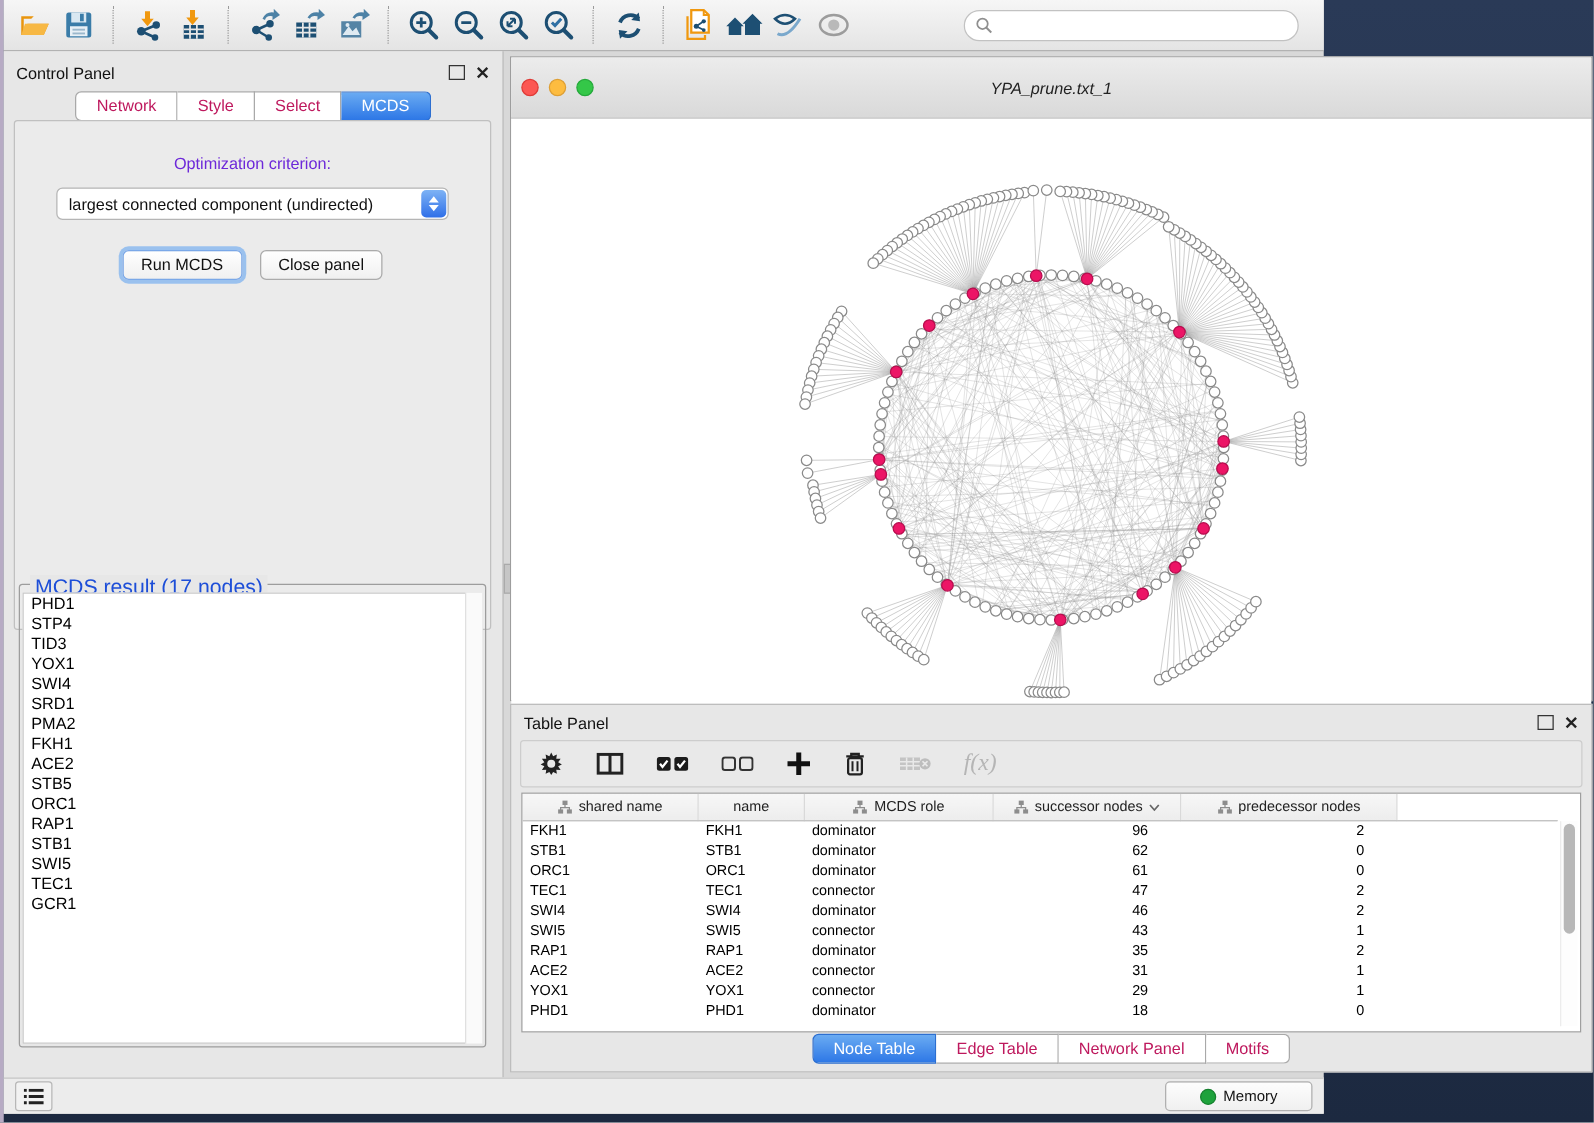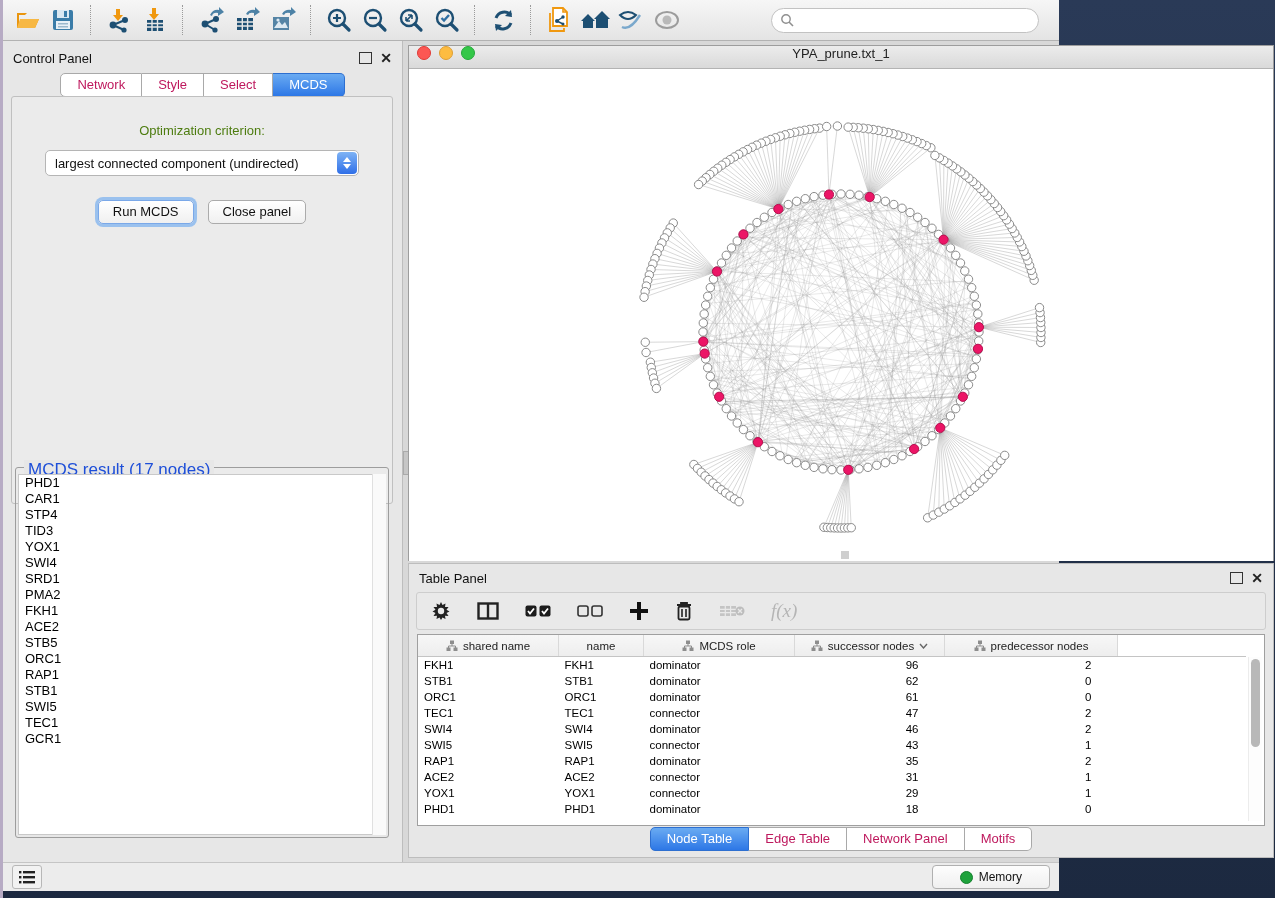--- a/index.html
+++ b/index.html
@@ -28,21 +28,21 @@
   .close-glyph{font-size:14px;font-weight:bold;color:#222;line-height:10px;}
   .cp-tabs{position:absolute;left:0;right:0;top:32px;display:flex;justify-content:center;}
   .seg{display:flex;}
   .seg .tab{height:22px;line-height:22px;padding:0 16px;font-size:13px;background:#fff;
             border:1px solid #a9a9a9;border-left:none;color:#be185d;}
   .seg .tab:first-child{border-left:1px solid #a9a9a9;border-radius:5px 0 0 5px;}
   .seg .tab:last-child{border-radius:0 5px 5px 0;}
   .seg .tab.active{background:linear-gradient(#6aabf2,#2d77e6);border-color:#2d6fd0;color:#fff;}
   .cp-pane{position:absolute;left:8px;right:9px;top:55px;height:406px;background:#ebebeb;
            border:1px solid #c0c0c0;border-radius:3px;}
-  .opt-label{text-align:center;font-size:13px;color:#4d7c0f;margin-top:26px;}
+  .opt-label{text-align:center;font-size:13px;color:#6d28d9;margin-top:26px;}
   .dropdown{margin:12px auto 0 auto;width:312px;height:24px;background:#fff;border:1px solid #b5b5b5;
             border-radius:5px;display:flex;align-items:center;position:relative;}
   .dropdown .dd-text{font-size:13px;padding-left:9px;color:#111;}
   .dd-stepper{position:absolute;right:1px;top:1px;bottom:1px;width:20px;border-radius:4px;
               background:linear-gradient(#7eb3f5,#2f6fe8);display:flex;flex-direction:column;align-items:center;justify-content:center;gap:2px;}
   .dd-up{width:0;height:0;border-left:4px solid transparent;border-right:4px solid transparent;border-bottom:5px solid #fff;}
   .dd-down{width:0;height:0;border-left:4px solid transparent;border-right:4px solid transparent;border-top:5px solid #fff;}
   .cp-buttons{display:flex;justify-content:center;gap:14px;margin-top:24px;}
   .mac-btn{height:22px;padding:0 14px;background:linear-gradient(#fff,#f0f0f0);border:1px solid #ababab;
            border-radius:5px;font-size:13px;line-height:22px;color:#111;}
@@ -54,21 +54,21 @@
              overflow:hidden;padding:0;margin:0;list-style:none;}
   .mcds-list li{font-size:13px;line-height:16px;padding-left:6px;color:#000;}
   .mcds-scroll{position:absolute;top:6px;bottom:2px;right:2px;width:13px;background:#fafafa;border-left:1px solid #e0e0e0;}
   .cp-splitter{position:absolute;left:399px;top:41px;width:6px;height:821px;background:#d8d8d8;border-left:1px solid #bdbdbd;}
   .cp-splitter .handle{position:absolute;left:0;top:410px;width:5px;height:22px;background:#c6c6c6;border:1px solid #aaa;}
 
   
   .network-window{position:absolute;left:405px;top:45px;width:866px;height:516px;border:1px solid #9d9d9d;
                   background:#fff;box-sizing:border-box;}
   .nw-titlebar{height:22px;background:linear-gradient(#ececec,#d9d9d9);border-bottom:1px solid #b3b3b3;
-               display:flex;align-items:flex-start;padding:0 8px;position:relative;}
+               display:flex;align-items:center;padding:13px 8px;position:relative;font-style:italic;}
   .traffic{display:flex;gap:8px;}
   .light{width:12px;height:12px;border-radius:50%;}
   .light.red{background:#fc5753;border:0.5px solid #df3a36;}
   .light.yellow{background:#fdbc40;border:0.5px solid #de9f34;}
   .light.green{background:#34c748;border:0.5px solid #24a93a;}
   .nw-title{position:absolute;left:0;right:0;text-align:center;font-size:13px;color:#222;}
   .nw-canvas{position:relative;width:100%;height:492px;background:#fff;}
   .nw-handle{position:absolute;left:50%;bottom:2px;width:8px;height:8px;background:#cfcfcf;}
 
   
@@ -270,21 +270,20 @@
       </div>
       <div class="cp-buttons">
         <div class="mac-btn focused">Run MCDS</div>
         <div class="mac-btn">Close panel</div>
       </div>
     </div>
     <div class="mcds-result">
       <span class="mcds-legend">MCDS result (17 nodes)</span>
       <ul class="mcds-list" id="mcds-list">
           <li>PHD1</li>
-          <li>CAR1</li>
           <li>STP4</li>
           <li>TID3</li>
           <li>YOX1</li>
           <li>SWI4</li>
           <li>SRD1</li>
           <li>PMA2</li>
           <li>FKH1</li>
           <li>ACE2</li>
           <li>STB5</li>
           <li>ORC1</li>

